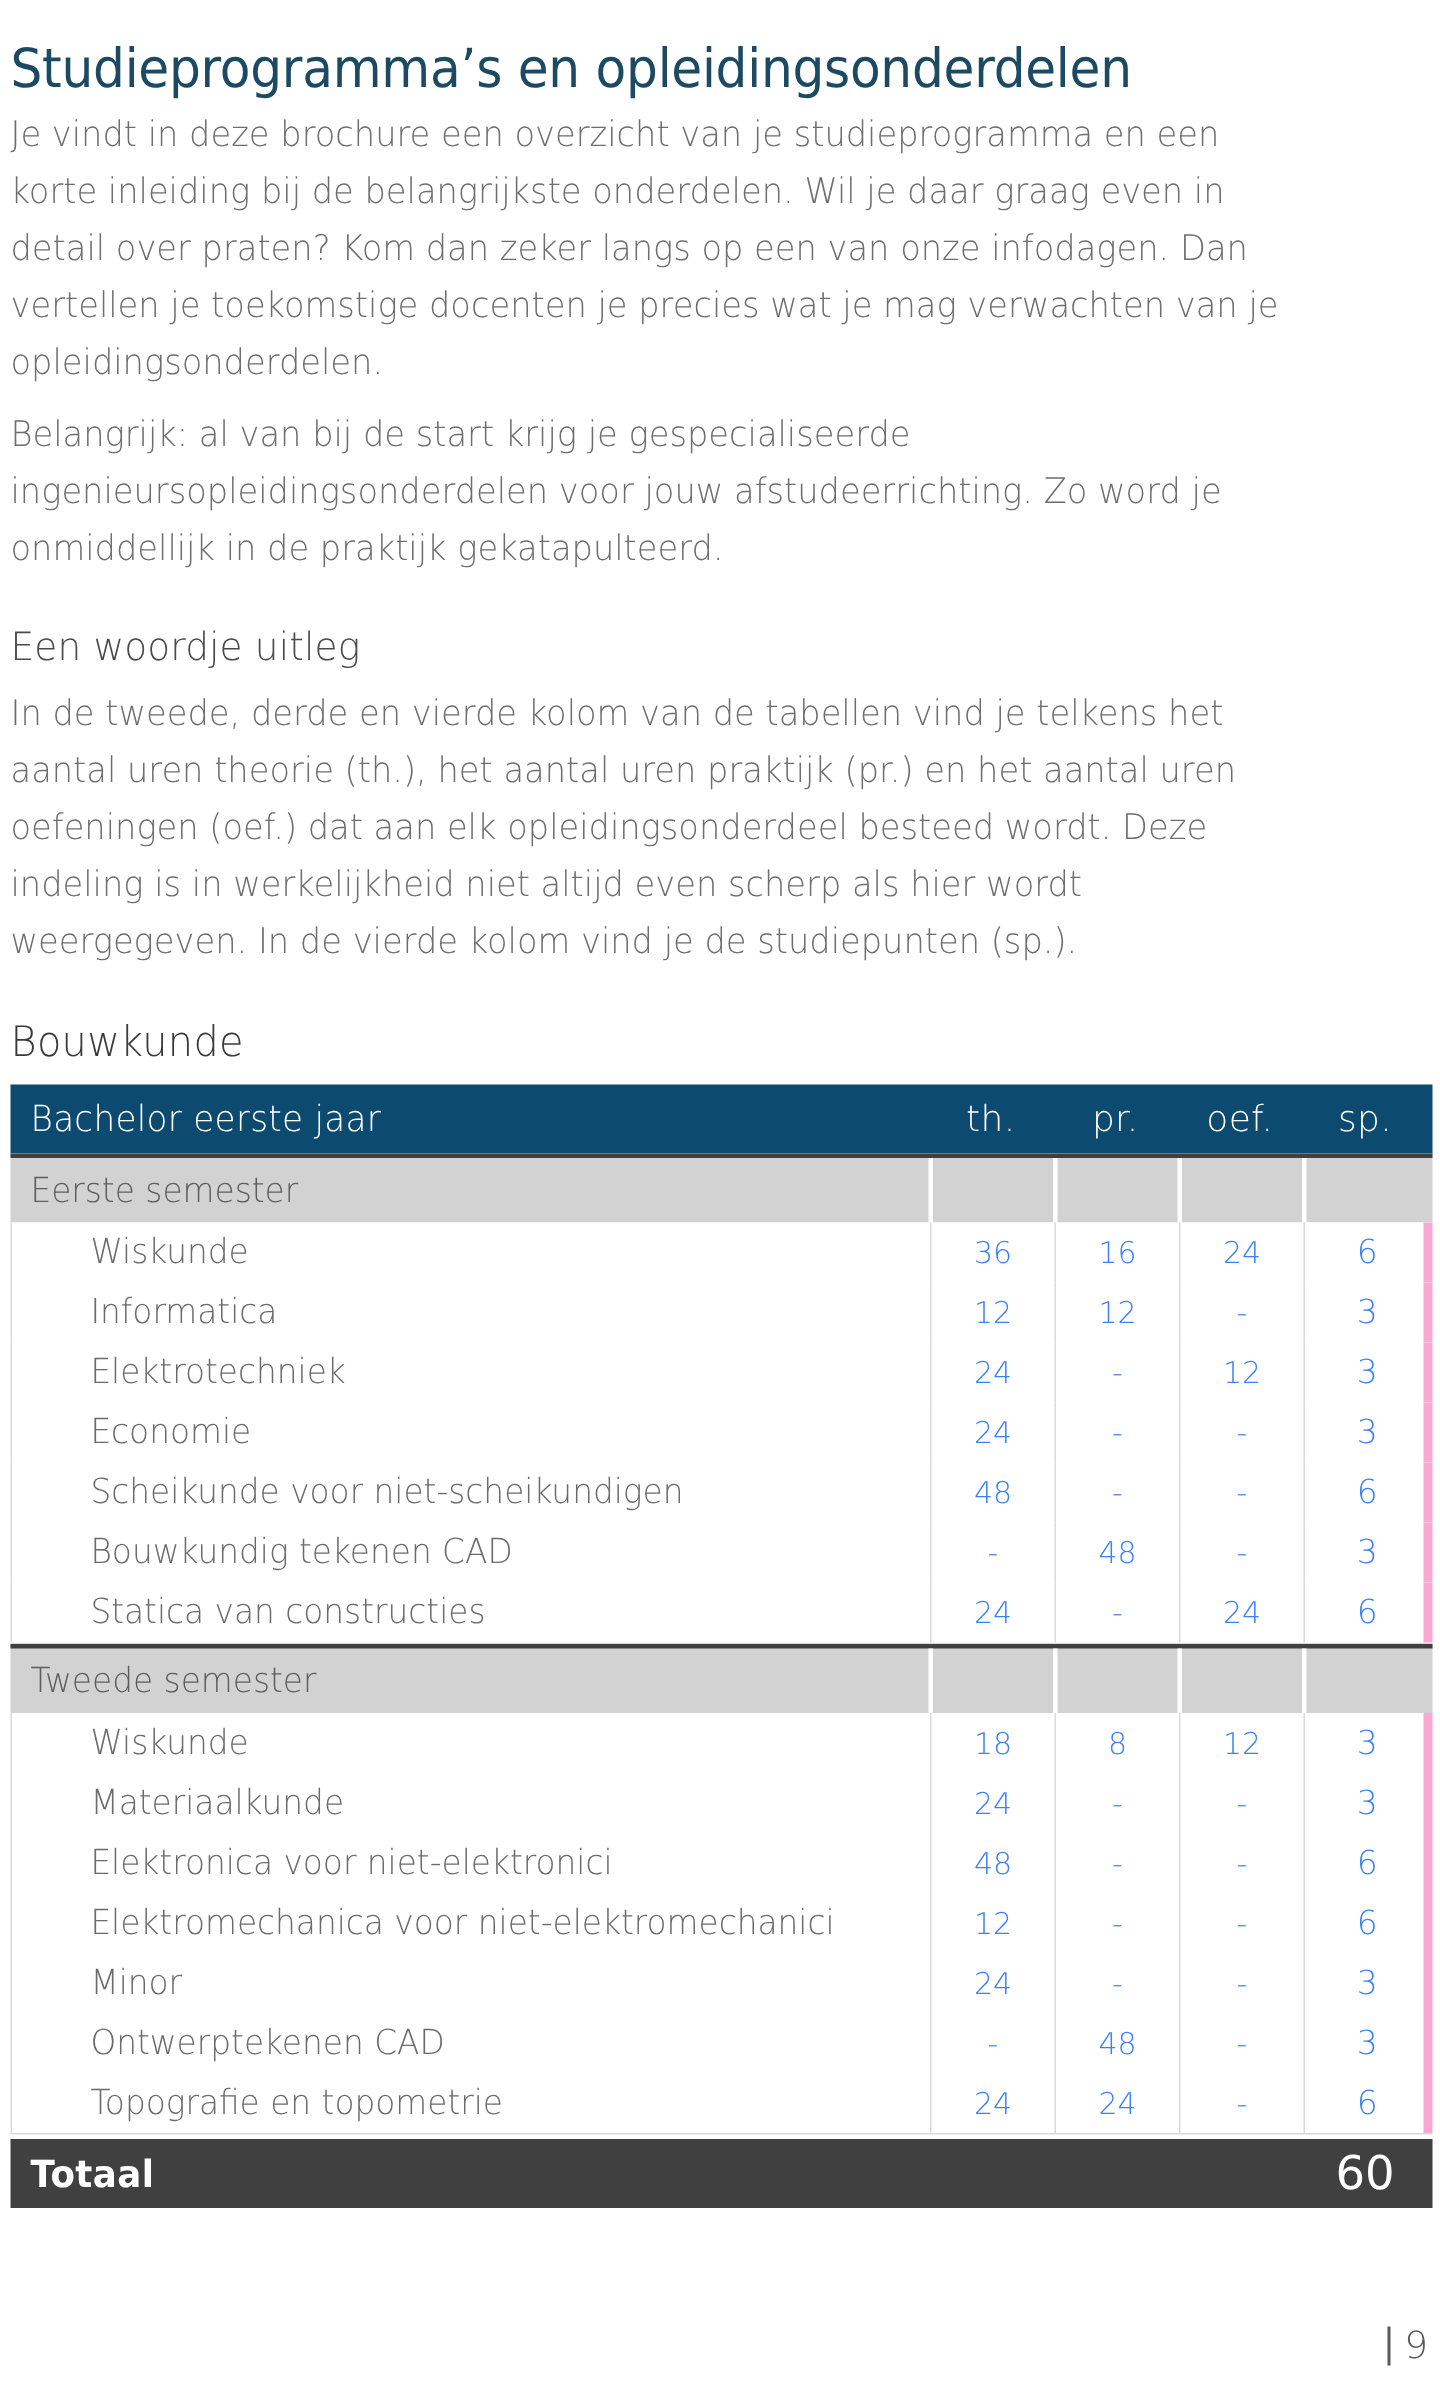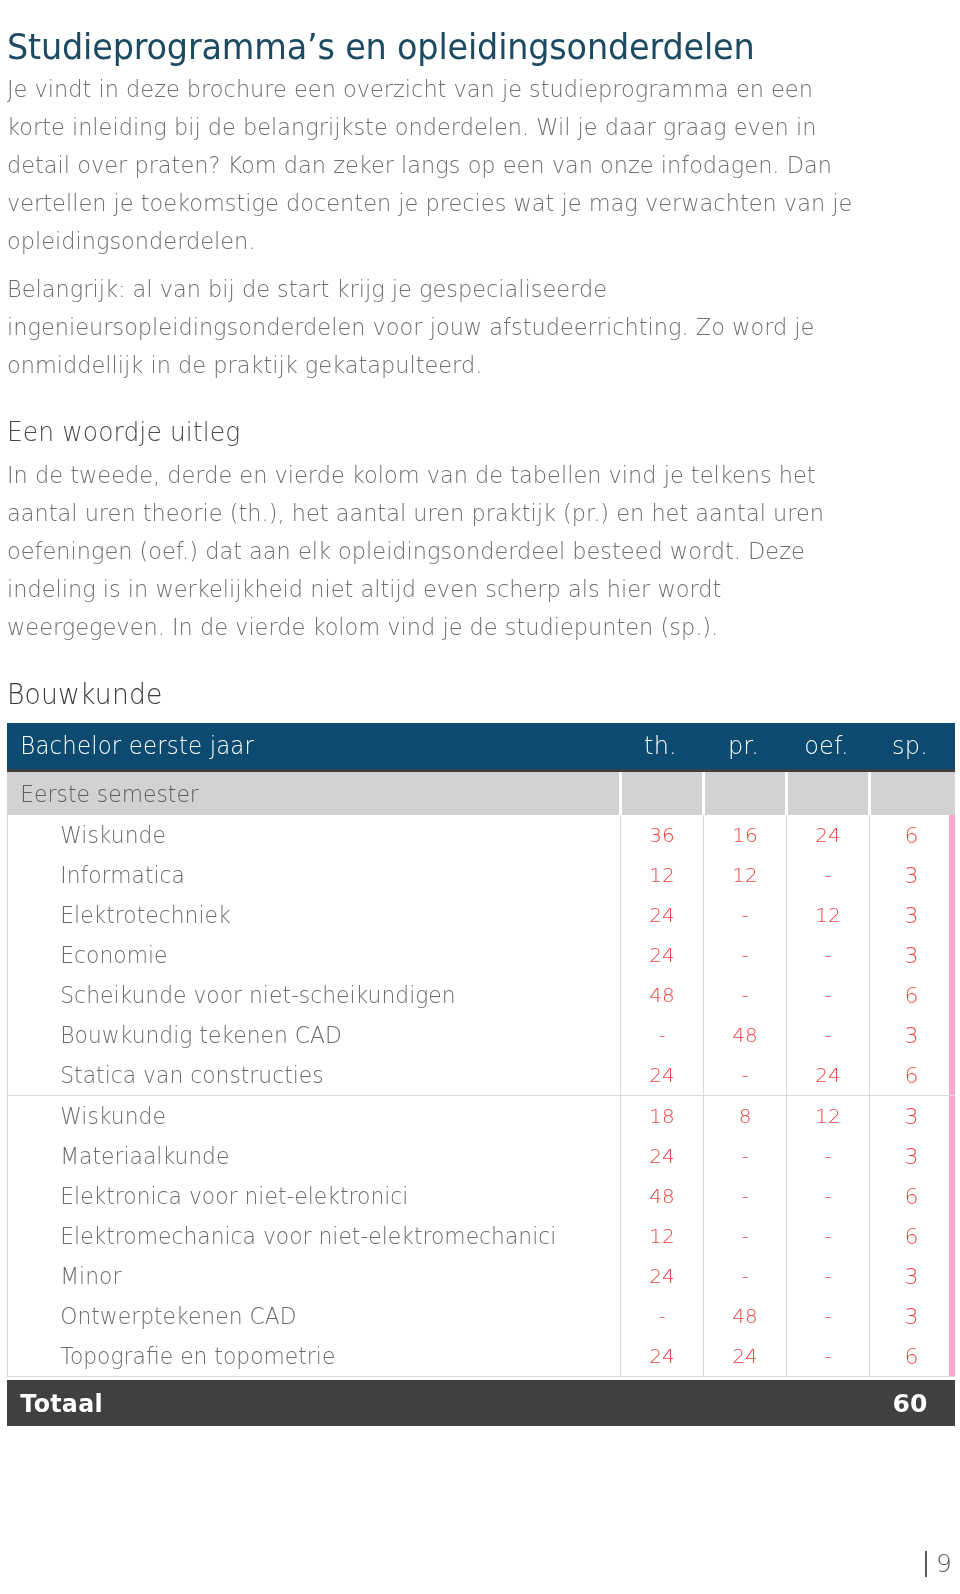--- a/index.html
+++ b/index.html
@@ -181,21 +181,21 @@
   .drow .cell-name {
     padding-left: 55px;
     color: #6b6b6b;
     font-size: 23px;
     font-weight: 300;
     transform: scaleX(0.95);
     transform-origin: left center;
     white-space: nowrap;
   }
   .drow .cell-num {
-    color: #ef4444;
+    color: #3b82f6;
     font-size: 20px;
     font-weight: 300;
     border-left: 1px solid #dadada;
   }
   .drow .cell-num.sp {
     font-size: 22px;
   }
   .drow:last-of-type { }
 
   .rows-group {
@@ -212,22 +212,22 @@
     padding-left: 14px;
     color: #ffffff;
     font-size: 25px;
     font-weight: 700;
     transform: scaleX(0.95);
     transform-origin: left center;
     letter-spacing: 0.3px;
   }
   .total .cell-num {
     color: #ffffff;
-    font-size: 25px;
-    font-weight: 700;
+    font-size: 31px;
+    font-weight: 400;
     border-left: none;
   }
 
   
   .footer {
     position: absolute;
     right: 8px;
     bottom: 16px;
     display: flex;
     align-items: center;
@@ -322,20 +322,27 @@
             <div class="cell-num last sp">3</div>
           </div>
           <div class="trow drow">
             <div class="cell-name">Statica van constructies</div>
             <div class="cell-num">24</div>
             <div class="cell-num">-</div>
             <div class="cell-num">24</div>
             <div class="cell-num last sp">6</div>
           </div>
         </div>
+        <div class="trow band">
+          <div class="cell-name">Tweede semester</div>
+          <div class="cell-num"></div>
+          <div class="cell-num"></div>
+          <div class="cell-num"></div>
+          <div class="cell-num last"></div>
+        </div>
         <div class="rows-group">
           <div class="trow drow">
             <div class="cell-name">Wiskunde</div>
             <div class="cell-num">18</div>
             <div class="cell-num">8</div>
             <div class="cell-num">12</div>
             <div class="cell-num last sp">3</div>
           </div>
           <div class="trow drow">
             <div class="cell-name">Materiaalkunde</div>

